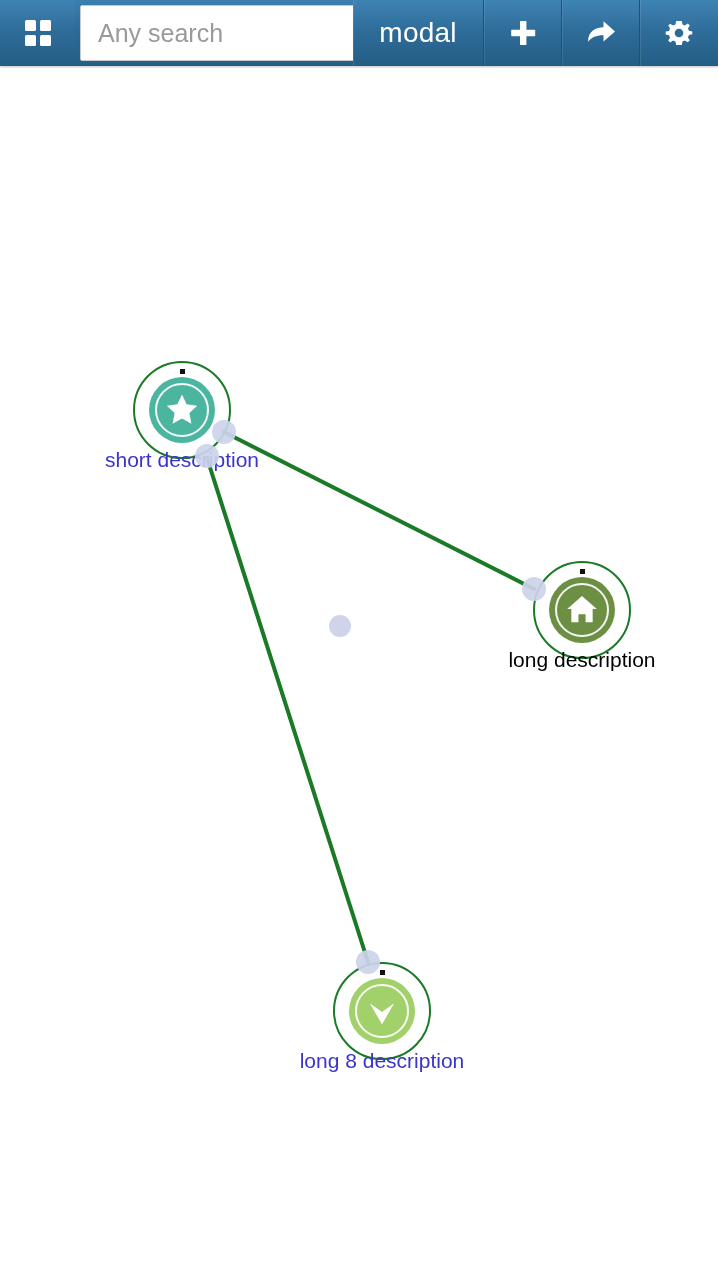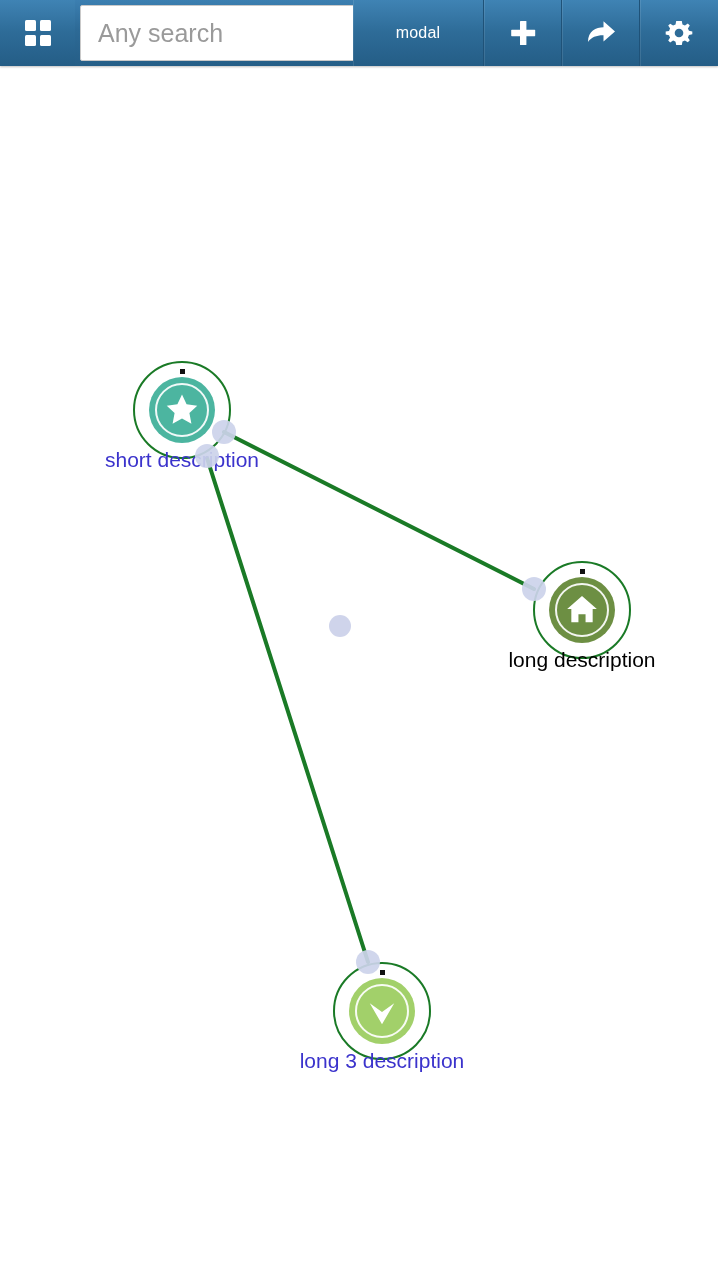--- a/index.html
+++ b/index.html
@@ -84,21 +84,21 @@
     box-sizing: border-box;
   }
   #search-input::placeholder {
     color: #9a9a9a;
     opacity: 1;
   }
 
   #btn-modal {
     width: 131px;
     color: #ffffff;
-    font-size: 16px;
+    font-size: 28px;
     letter-spacing: 0.2px;
   }
   #btn-add   { width: 78px; }
   #btn-share { width: 78px; }
   #btn-gear  { width: 78px; border-right: none; }
 
   .tb-label { color: #fff; }
 
   .icon-svg { display: block; }
 
@@ -279,21 +279,21 @@
       </div>
       <div class="node" style="left: 333px; top: 896px;">
         <div class="node-ring" style="border-color: rgb(26, 122, 38);"></div>
         <div class="node-dot"></div>
         <div class="node-badge" style="background: rgb(162, 208, 106);">
           <div class="node-badge-inner"></div>
           <svg class="node-glyph" width="40" height="40" viewBox="0 0 54 54">
             <path d="M10.5 16.5 L27 28.5 L43.5 16.5 L27 45 Z" fill="#ffffff"></path>
           </svg>
         </div>
-        <div class="node-label" style="color: rgb(59, 51, 204);">long 3 description</div>
+        <div class="node-label" style="color: rgb(59, 51, 204);">long 8 description</div>
       </div>
       <div class="handle" style="left: 212px; top: 354px; background: rgb(204, 210, 234);"></div>
       <div class="handle" style="left: 195px; top: 378px; background: rgb(204, 210, 234);"></div>
       <div class="handle" style="left: 522px; top: 511px; background: rgb(204, 210, 234);"></div>
       <div class="handle" style="left: 356px; top: 884px; background: rgb(204, 210, 234);"></div>
       <div class="free-dot" style="left: 329px; top: 549px; background: rgb(204, 210, 234);"></div>
     </div>
 </div>
 
 </body></html>

